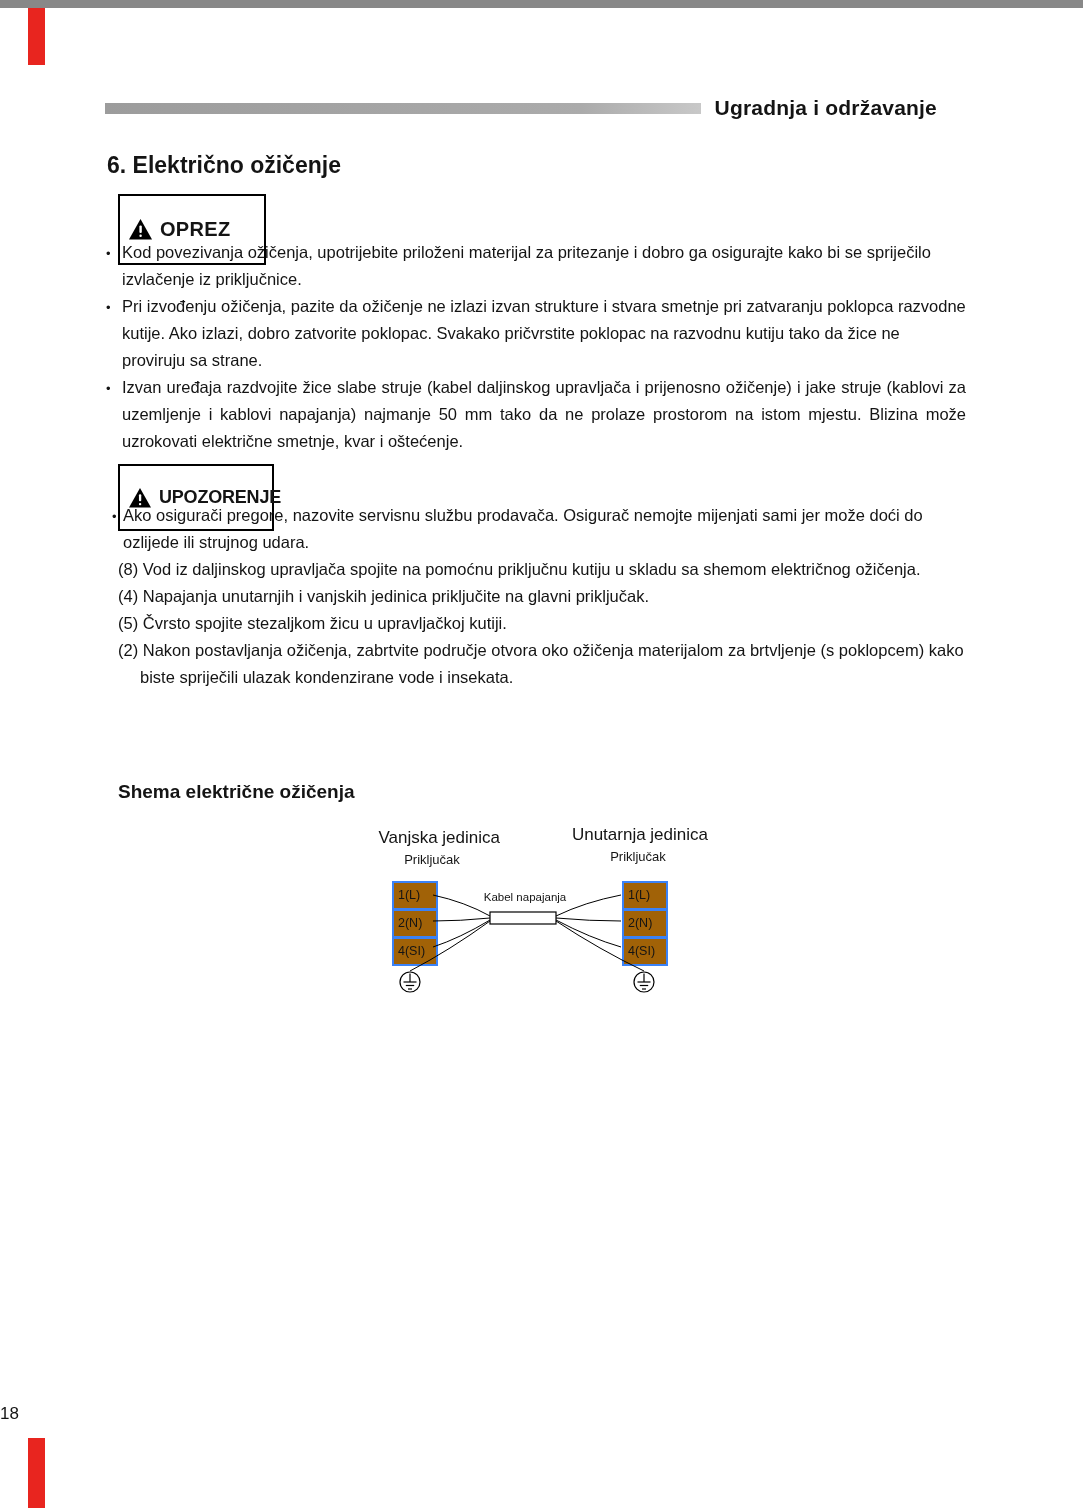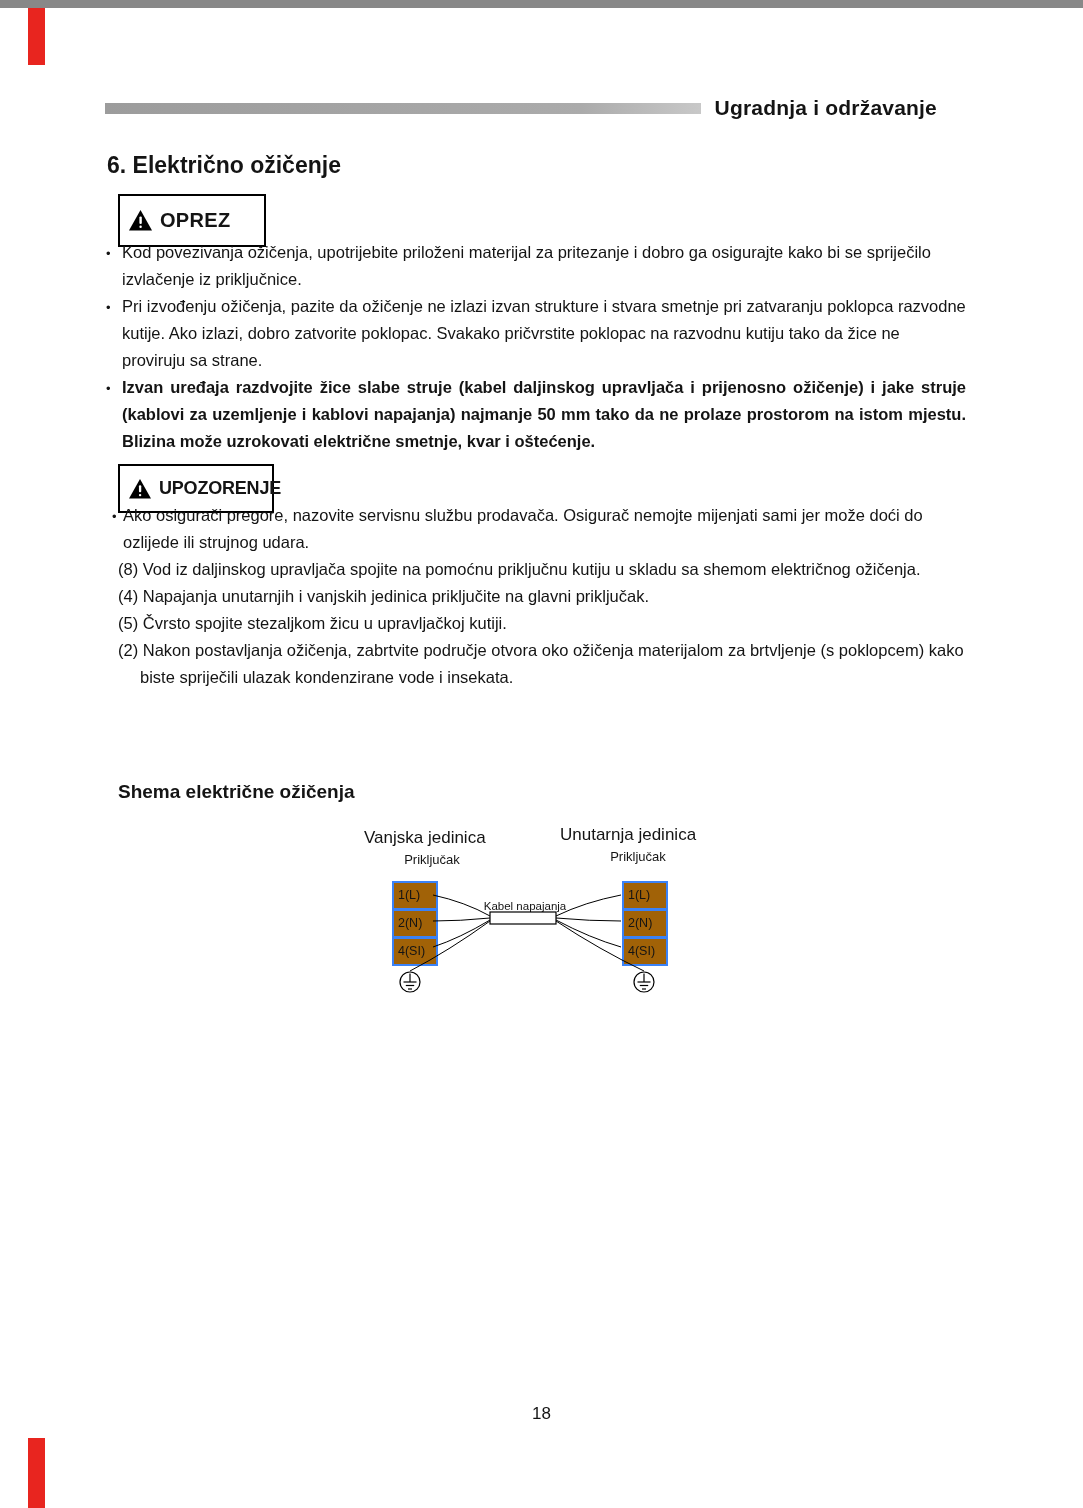--- a/index.html
+++ b/index.html
@@ -15,51 +15,51 @@
   .red-bar { position:absolute; left:28px; width:17px; background:#e8251f; }
   .red-bar.top { top:0; height:57px; }
   .red-bar.bottom { top:1430px; height:78px; }
 
   .header { position:absolute; left:105px; top:88px; width:832px; display:flex; align-items:center; }
   .header-rule { flex:1; height:11px; background:linear-gradient(to right,#9c9c9c 0%,#ababab 80%,#c8c8c8 100%); }
   .header-title { margin-left:14px; font-size:21px; font-weight:bold; white-space:nowrap; letter-spacing:.2px; }
 
   .section-title { position:absolute; left:107px; top:144px; font-size:23px; font-weight:bold; }
 
-  .alert-box { position:absolute; left:118px; border:2px solid #000; display:flex; align-items:center; padding:8px 8px; gap:7px; background:#fff; }
+  .alert-box { position:absolute; left:118px; border:2px solid #000; display:flex; align-items:center; padding:17px 8px; gap:7px; background:#fff; }
   .alert-box.caution { top:186px; width:128px; height:33px; }
   .alert-box.warning { top:456px; width:136px; height:29px; }
   .alert-label { font-size:20px; font-weight:bold; letter-spacing:.3px; }
   .alert-box.warning .alert-label { font-size:18px; letter-spacing:-0.2px; }
   .tri-icon { flex:0 0 auto; display:block; }
 
   .caution-list { position:absolute; left:106px; top:231px; width:860px; }
   .bullet-item { display:flex; font-size:16.5px; line-height:27px; margin:0 0 0 0; }
   .bullet-item .marker { width:16px; flex:0 0 16px; font-size:13px; padding-top:1px; }
   .bullet-item .btext { flex:1; }
-  .bullet-item .btext.just { text-align:justify;font-weight:bold; }
+  .bullet-item .btext.just { text-align:justify; }
 
   .warning-section { position:absolute; left:112px; top:494px; width:866px; }
   .warn-intro { display:flex; font-size:16.5px; line-height:27px; }
   .warn-intro .marker { width:11px; flex:0 0 11px; font-size:13px; padding-top:1px; }
   .steps { margin-top:0; padding-left:6px; }
   .step { font-size:16.5px; line-height:27px; padding-left:22px; text-indent:-22px; }
 
   .diagram-title { position:absolute; left:118px; top:773px; font-size:19px; font-weight:bold; }
 
   .diagram { position:absolute; left:360px; top:812px; width:345px; height:190px; }
-  .d-label { position:absolute; font-size:17px; text-align:left; white-space:nowrap; }
+  .d-label { position:absolute; font-size:17px; text-align:right; white-space:nowrap; }
   .d-sub { position:absolute; font-size:13px; text-align:center; white-space:nowrap; }
   .t-col { position:absolute; width:40px; }
   .t-cell { width:38px; height:25px; border:2px solid #3b82f6; margin-top:-1px; background:#a16207;
             font-size:12.5px; line-height:25px; padding-left:4px; box-sizing:content-box; }
   .svg-layer { position:absolute; left:0; top:0; pointer-events:none; }
-  .cable-label { position:absolute; left:120px; top:80px; width:90px; font-size:11.5px; text-align:center; white-space:nowrap; }
+  .cable-label { position:absolute; left:120px; top:71px; width:90px; font-size:11.5px; text-align:center; white-space:nowrap; }
 
-  .page-number { position:absolute; left:0; right:0; top:1396px; text-align:center; font-size:17px; }
+  .page-number { position:absolute; left:0; right:0; top:1396px; font-size:17px; }
 </style>
 </head>
 <body>
 
 <div class="page">
 
   <div class="red-bar top"></div>
   <div class="red-bar bottom"></div>
 
   <div class="header">

